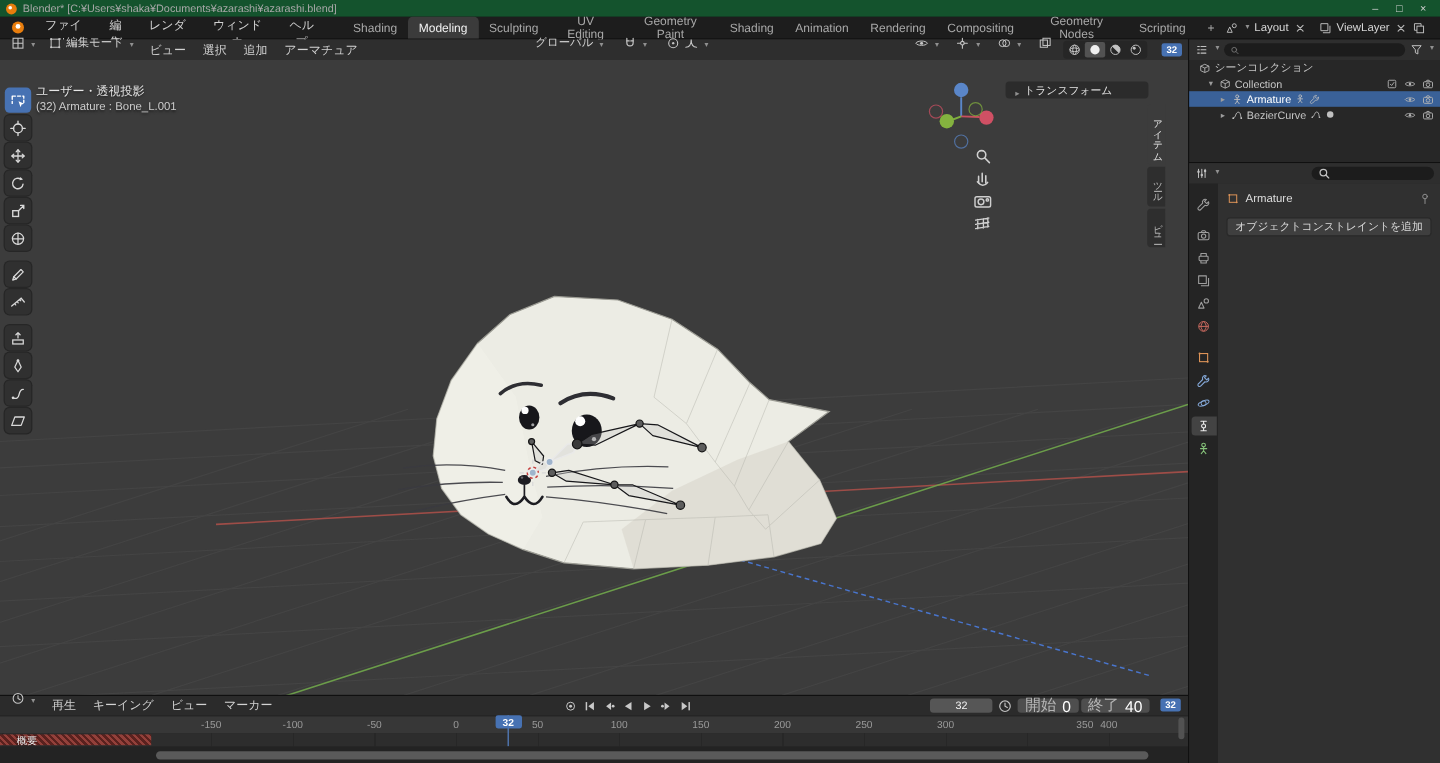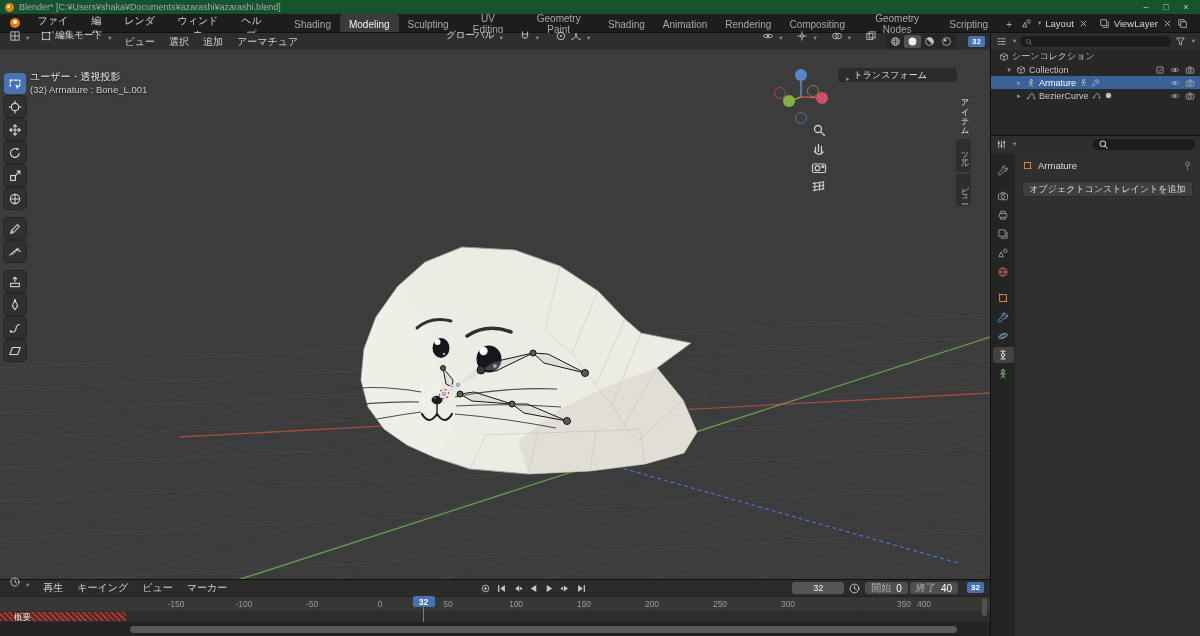--- a/index.html
+++ b/index.html
@@ -117,21 +117,21 @@
   
   .timeline{position:absolute;left:0;top:580px;width:990px;height:56px;background:#2b2b2b}
   .tl-header{position:relative;height:16px;display:flex;align-items:center;padding:0 32px 0 4px;font-size:9.5px;color:#d0d0d0;gap:2px}
   .tl-header .corner-badge{right:6px;top:2px}
   .pb-btn{width:14px;height:13px;display:flex;align-items:center;justify-content:center;color:#c8c8c8}
   .pb-btn .ic{width:11px;height:11px}
   .sp1{flex:1.2}.sp2{flex:1}
   .field{background:#565656;border-radius:3px;height:12px;display:flex;align-items:center;justify-content:center;
          font-size:9px;color:#f2f2f2;padding:0 6px}
   .frame-field{width:52px}
-  .field2{background:#4e4e4e;border-radius:3px;height:12px;padding:0 6px;display:flex;gap:5px;align-items:center;font-size:10px}
+  .field2{background:#4e4e4e;border-radius:3px;height:12px;padding:0 6px;display:flex;gap:5px;align-items:center;font-size:13px}
   .field2 .lab{color:#b5b5b5}.field2 .val{color:#fff}
   .tl-ruler{position:absolute;top:16px;left:0;right:0;height:15px;background:#373737;border-top:1px solid #222}
   .tick{position:absolute;top:2px;transform:translateX(-50%);font-size:8.5px;color:#9a9a9a}
   .tl-channels{position:absolute;top:31px;left:0;right:0;height:11px;background:#2d2d2d;
       background-image:repeating-linear-gradient(90deg,rgba(0,0,0,.14) 0 1px,transparent 1px 68px);background-position:40px 0}
   .summary-band{position:absolute;left:0;top:1px;height:9px;width:126px;
       background:repeating-linear-gradient(45deg,#93403a 0 2px,#5a211e 2px 4px)}
   .summary-label{position:absolute;left:14px;top:1px;font-size:8.5px;color:#f2f2f2;text-shadow:0 0 2px #000}
   .tl-scroll{position:absolute;top:42px;left:0;right:0;height:14px;background:#232323}
   .h-scrollbar{position:absolute;left:130px;right:33px;top:4px;height:7px;background:#5a5a5a;border-radius:3.5px}

